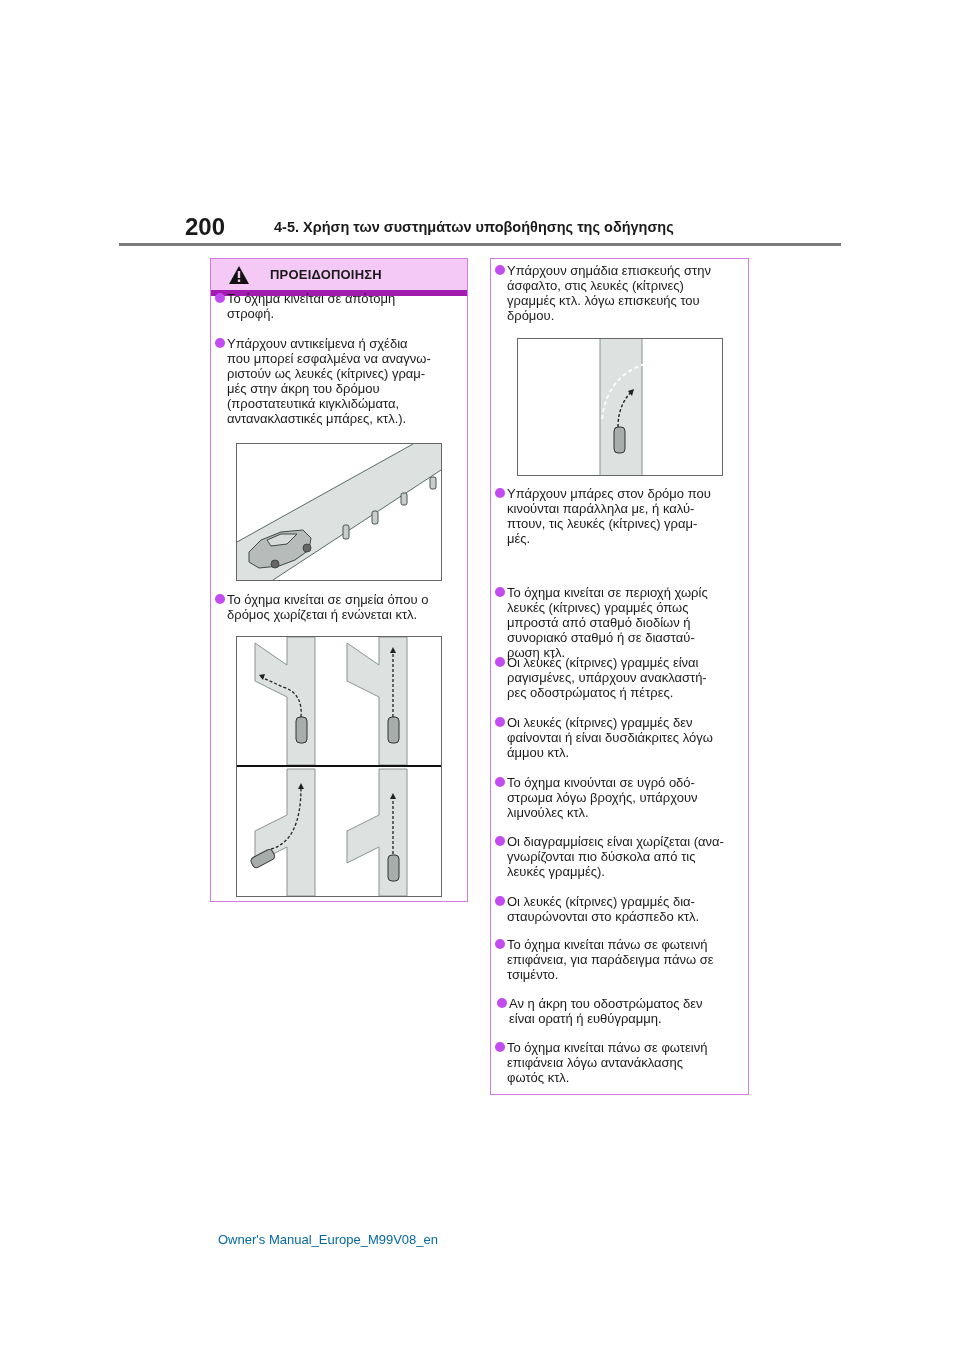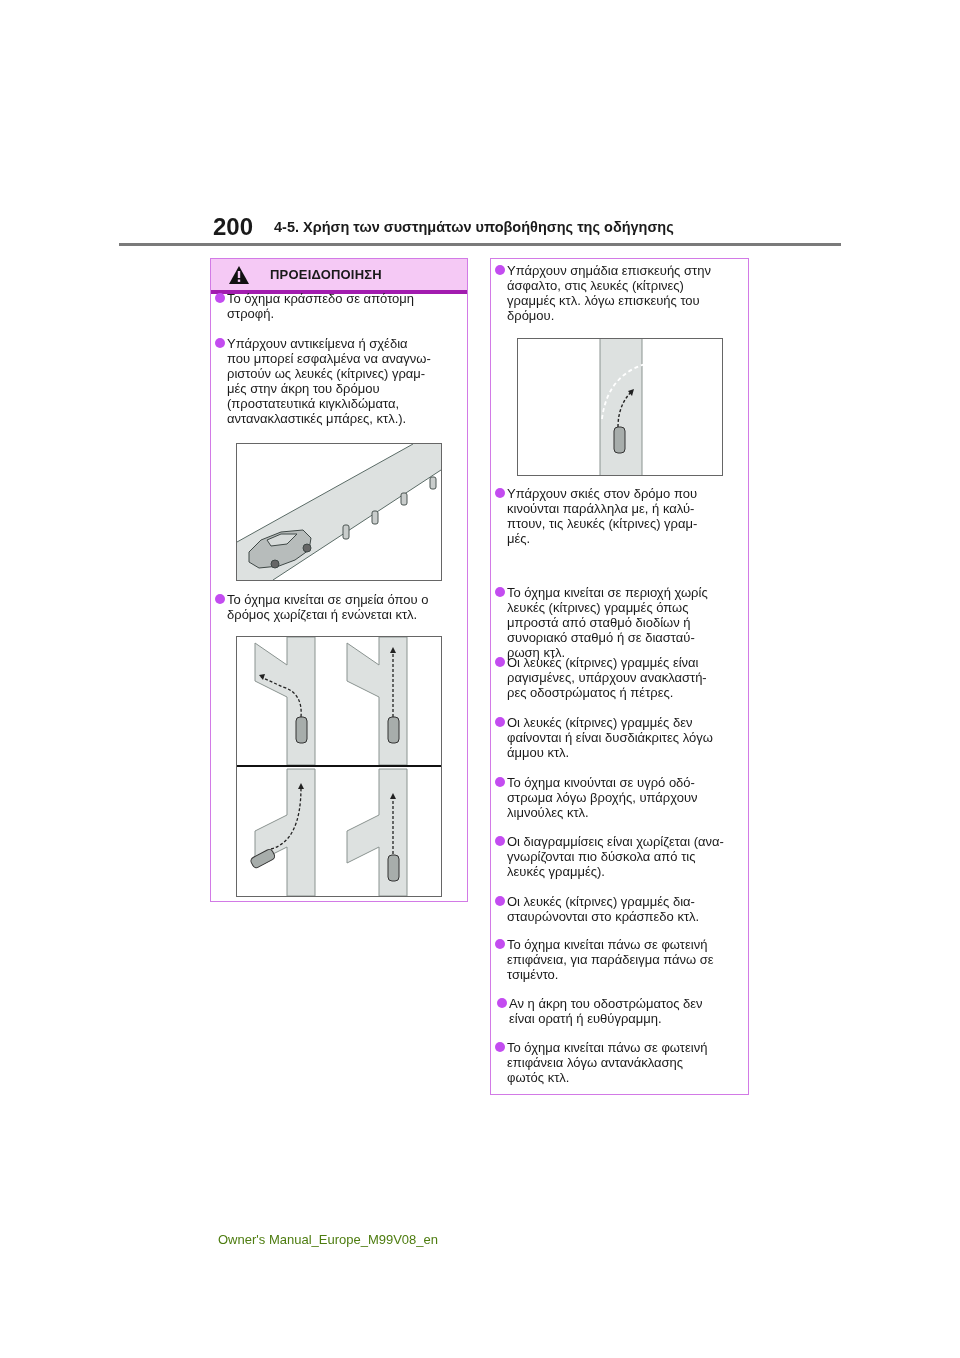--- a/index.html
+++ b/index.html
@@ -1,40 +1,40 @@
 <!DOCTYPE html>
 <html><head>
 <meta charset="utf-8">
 <style>
   html, body { margin: 0; padding: 0; }
   body {
     width: 960px; height: 1358px; background: #ffffff; position: relative; overflow: hidden;
     font-family: "Liberation Sans", sans-serif; color: #1a1a1a;
   }
-  .page-number { position: absolute; left: 185px; top: 213px; font-size: 24px; font-weight: bold; letter-spacing: 0px; margin-left: 28px; }
+  .page-number { position: absolute; left: 185px; top: 213px; font-size: 24px; font-weight: bold; letter-spacing: 0px; }
   .section-title { position: absolute; left: 250px; top: 219px; font-size: 14.5px; font-weight: bold; margin-left: 24px; }
   .header-rule { position: absolute; left: 119px; top: 243px; width: 722px; height: 3px; background: #7a7a7a; }
 
   .warn-box { position: absolute; left: 210px; top: 258px; width: 258px; height: 644px;
     border: 1px solid #d27ae6; box-sizing: border-box; }
-  .warn-head { height: 31px; background: #f5c9f5; border-bottom: 4px solid #a21caf; position: relative; }
+  .warn-head { height: 31px; background: #f5c9f5; border-bottom: 6px solid #a21caf; position: relative; }
   .warn-icon { position: absolute; left: 17px; top: 6px; width: 22px; height: 20px; }
   .warn-title { position: absolute; left: 59px; top: 8px; font-size: 13px; font-weight: bold; letter-spacing: 0.2px; }
 
   .right-box { position: absolute; left: 490px; top: 258px; width: 259px; height: 837px;
     border: 1px solid #d27ae6; box-sizing: border-box; }
 
   .bullet { position: absolute; font-size: 13px; line-height: 15px; }
   .bullet .dot { position: absolute; left: 0; top: 2px; width: 10px; height: 10px; border-radius: 50%; background: #c34cf0; }
   .bullet .txt { display: block; padding-left: 12px; white-space: pre-line; }
 
   .fig { position: absolute; border: 1px solid #666; box-sizing: border-box; background: #fff; overflow: hidden; }
   .fig svg { display: block; }
 
-  .footer-text { position: absolute; left: 218px; top: 1232px; font-size: 13px; color: #4d7c0f; }
+  .footer-text { position: absolute; left: 218px; top: 1232px; font-size: 13px; color: #0369a1; }
   .watermark { position: absolute; left: 688px; top: 1376px; font-size: 17px; color: #6d28d9; letter-spacing: 0.3px; }
 </style>
 </head>
 <body>
 
 <div class="page-number">200</div>
 <div class="section-title">4-5. Χρήση των συστημάτων υποβοήθησης της οδήγησης</div>
 <div class="header-rule"></div>
 
 <div class="warn-box">
@@ -43,21 +43,21 @@
       <polygon points="11,1 21,19 1,19" fill="#111"></polygon>
       <rect x="9.8" y="6" width="2.4" height="7" fill="#f5c9f5"></rect>
       <rect x="9.8" y="14.5" width="2.4" height="2.4" fill="#f5c9f5"></rect>
     </svg>
     <span class="warn-title">ΠΡΟΕΙΔΟΠΟΙΗΣΗ</span>
   </div>
 </div>
 
 <div class="bullet" style="left:215px;top:291px;width:250px;">
   <span class="dot"></span>
-  <span class="txt">Το όχημα κράσπεδο σε απότομη
+  <span class="txt">Το όχημα κινείται σε απότομη
 στροφή.</span>
 </div>
 <div class="bullet" style="left:215px;top:336px;width:250px;">
   <span class="dot"></span>
   <span class="txt">Υπάρχουν αντικείμενα ή σχέδια
 που μπορεί εσφαλμένα να αναγνω-
 ριστούν ως λευκές (κίτρινες) γραμ-
 μές στην άκρη του δρόμου
 (προστατευτικά κιγκλιδώματα,
 αντανακλαστικές μπάρες, κτλ.).</span>
@@ -140,21 +140,21 @@
     <line x1="124" y1="0" x2="124" y2="136" stroke="#8a9390"></line>
     <path d="M84,80 Q90,30 140,22" fill="none" stroke="#ffffff" stroke-width="1.8" stroke-dasharray="4,3"></path>
     <path d="M100,88 Q100,66 114,52" fill="none" stroke="#222" stroke-width="1.4" stroke-dasharray="3,2"></path>
     <polygon points="116,50 110,52 114,57" fill="#222"></polygon>
     <rect x="96" y="88" width="11" height="26" rx="4" fill="#a7adab" stroke="#333"></rect>
   </svg>
 </div>
 
 <div class="bullet" style="left:495px;top:486px;width:252px;">
   <span class="dot"></span>
-  <span class="txt">Υπάρχουν σκιές στον δρόμο που
+  <span class="txt">Υπάρχουν μπάρες στον δρόμο που
 κινούνται παράλληλα με, ή καλύ-
 πτουν, τις λευκές (κίτρινες) γραμ-
 μές.</span>
 </div>
 <div class="bullet" style="left:495px;top:562px;width:252px;margin-top:23px;">
   <span class="dot"></span>
   <span class="txt">Το όχημα κινείται σε περιοχή χωρίς
 λευκές (κίτρινες) γραμμές όπως
 μπροστά από σταθμό διοδίων ή
 συνοριακό σταθμό ή σε διασταύ-

